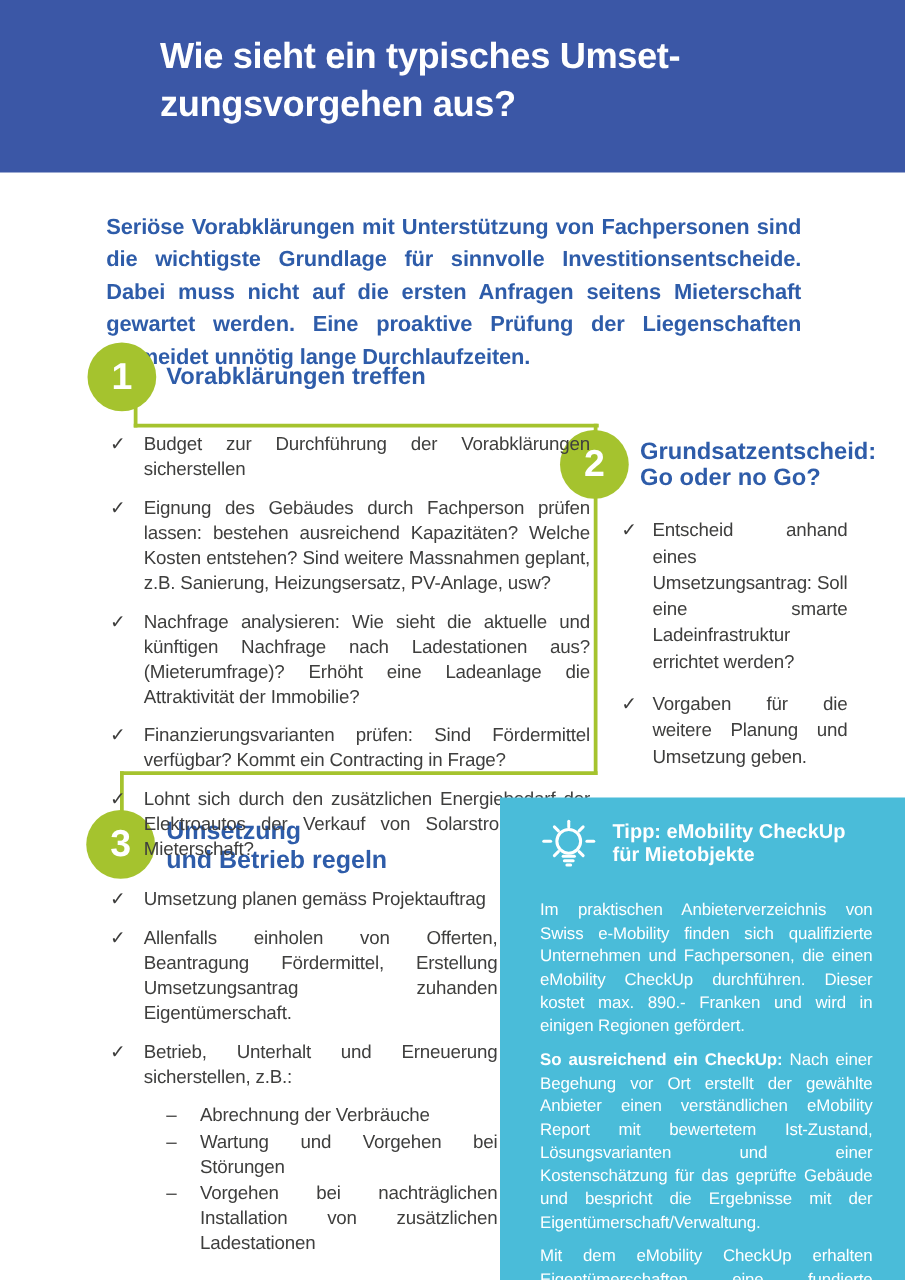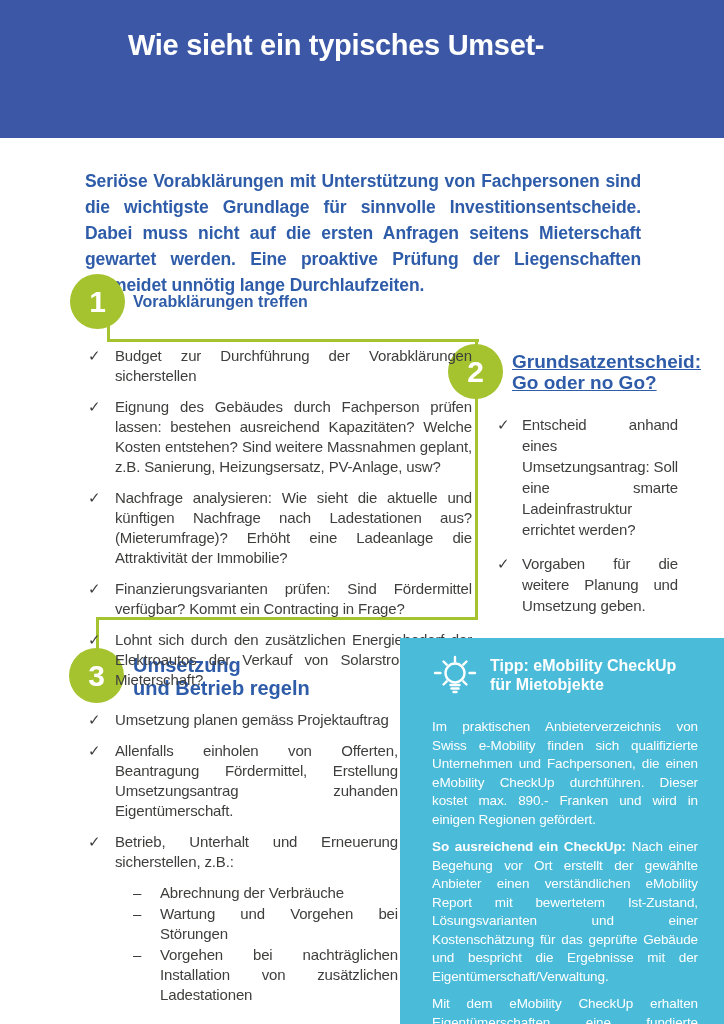--- a/index.html
+++ b/index.html
@@ -31,22 +31,22 @@
                background:var(--accent-green,#A5C32E);color:#fff;font-weight:bold;
                font-size:30px;display:flex;align-items:center;justify-content:center;
                z-index:2;}
   #circle1{left:70px;top:274px;}
   #circle2{left:448px;top:344px;}
   #circle3{left:69px;top:648px;}
 
   
   .step-title{position:absolute;color:var(--text-blue,#2E5CA9);font-weight:bold;z-index:2;}
   .step-title span{display:block;white-space:nowrap;}
-  #title1{left:133px;top:291px;font-size:16px;line-height:22px;}
-  #title2{left:512px;top:351px;font-size:19px;line-height:21px;text-decoration:underline;}
+  #title1{left:133px;top:291px;font-size:19px;line-height:22px;}
+  #title2{left:512px;top:351px;font-size:19px;line-height:21px;}
   #title3{left:133px;top:654px;font-size:20px;line-height:23px;}
 
   
   .checklist{position:absolute;color:var(--body-text,#3E3E3D);font-size:15px;
              line-height:20px;z-index:2;}
   #list1{left:88px;top:346px;width:384px;}
   #list2{left:497px;top:414px;width:181px;line-height:21px;}
   #list3{left:88px;top:710px;width:310px;}
   .check-item{display:flex;margin-bottom:11px;}
   #list2 .check-item{margin-bottom:13px;}
@@ -71,20 +71,21 @@
   .tip-lead{font-weight:bold;}
 </style>
 </head>
 <body>
 
 <div class="page">
 
   <header class="banner">
     <h1>
       <span>Wie sieht ein typisches Umset-</span>
+      <span>zungsvorgehen aus?</span>
     </h1>
   </header>
 
   <p class="intro">Seriöse Vorabklärungen mit Unterstützung von Fachpersonen sind die wichtigste Grundlage für sinnvolle Investitionsentscheide. Dabei muss nicht auf die ersten Anfragen seitens Mieterschaft gewartet werden. Eine proaktive Prüfung der Liegenschaften vermeidet unnötig lange Durchlaufzeiten.</p>
 
   <div class="seg" id="seg-a"></div>
   <div class="seg" id="seg-b"></div>
   <div class="seg" id="seg-c"></div>
   <div class="seg" id="seg-d"></div>
   <div class="seg" id="seg-e"></div>

